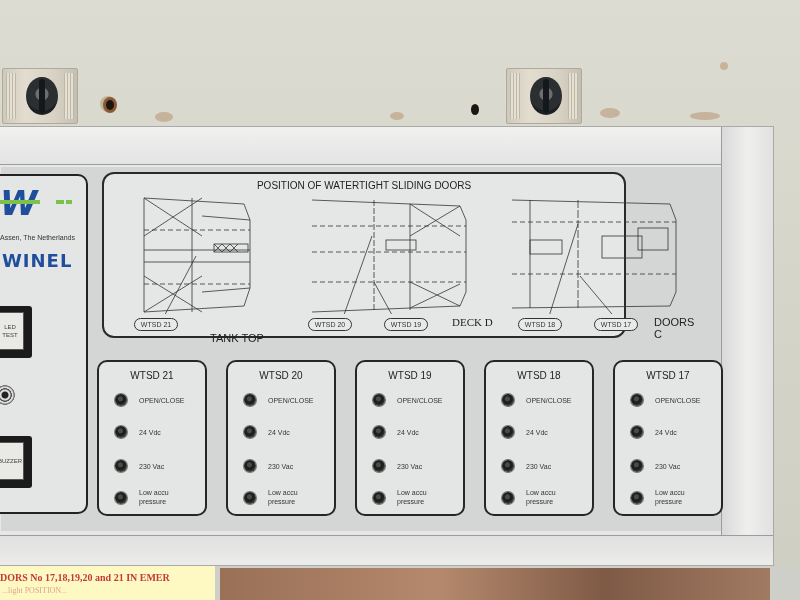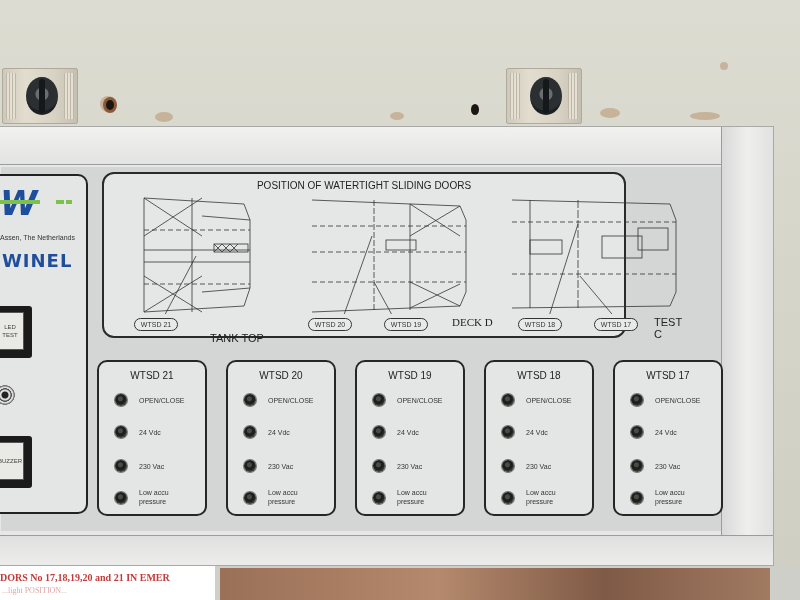--- a/index.html
+++ b/index.html
@@ -35,21 +35,21 @@
   .deck-label { position: absolute; font-size: 11px; color: #222; }
   .pill { position: absolute; width: 44px; height: 13px; border: 1px solid #333; border-radius: 8px; font-size: 7px; color: #333; text-align: center; line-height: 11px; background: #e8eaea; }
   svg.plan { position: absolute; }
 
   .card { position: absolute; top: 360px; width: 110px; height: 156px; background: #e4e6e6; border: 2px solid #262626; border-radius: 10px; }
   .card-title { position: absolute; left: 0; right: 0; top: 8px; text-align: center; font-size: 10px; color: #222; }
   .ind { position: absolute; left: 16px; width: 12px; height: 12px; border-radius: 50%; background: radial-gradient(circle at 45% 40%, #4a4a46 0 2px, #1e1e1c 3px 5px, #3a3a36 6px); box-shadow: 0 0 0 1px #777; }
   .ind-label { position: absolute; left: 40px; font-size: 7px; color: #333; line-height: 9px; }
 
   .bottom-strip { position: absolute; left: 0; top: 566px; width: 800px; height: 34px; background: #cfcfc9; }
-  .notice { position: absolute; left: 0; top: 566px; width: 215px; height: 34px; background: #ffffff; }
+  .notice { position: absolute; left: 0; top: 566px; width: 215px; height: 34px; background: #fef9c3; }
   .notice-text { position: absolute; left: 0; top: 6px; font-family: "Liberation Serif", serif; font-weight: bold; font-size: 10px; color: #c23a3a; white-space: nowrap; }
   .notice-sub { position: absolute; left: 2px; top: 20px; font-family: "Liberation Serif", serif; font-size: 8px; color: #c56a6a; white-space: nowrap; opacity: 0.6; }
   .wood { position: absolute; left: 220px; top: 568px; width: 550px; height: 32px; background: linear-gradient(90deg, #9a7057, #b4896d 40%, #7f5a46 70%, #a17a62); }
 </style>
 </head>
 <body>
 
 <div class="wall"></div>
 <div class="rust" style="left:100px;top:96px;width:16px;height:16px;"></div>
 <div class="hole rust-hole" style="left:106px;top:100px;width:8px;height:10px;"></div>
@@ -156,21 +156,21 @@
       <line x1="2" y1="78" x2="166" y2="78" stroke-dasharray="5 3"></line>
       <rect x="20" y="44" width="32" height="14"></rect>
       <rect x="92" y="40" width="40" height="22"></rect>
       <rect x="128" y="32" width="30" height="22"></rect>
       <line x1="68" y1="28" x2="36" y2="130"></line>
       <line x1="70" y1="80" x2="112" y2="130"></line>
     </g>
   </svg>
   <div class="pill" style="left:414px;top:144px;">WTSD 18</div>
   <div class="pill" style="left:490px;top:144px;">WTSD 17</div>
-  <div class="deck-label" style="left:550px;top:142px;">TEST C</div>
+  <div class="deck-label" style="left:550px;top:142px;">DOORS C</div>
 </div>
 
 <div class="card" style="left:97px;">
   <div class="card-title">WTSD 21</div>
   <div class="ind" style="top:32px;"></div>
   <div class="ind-label" style="top:34px;">OPEN/CLOSE</div>
   <div class="ind" style="top:64px;"></div>
   <div class="ind-label" style="top:66px;">24 Vdc</div>
   <div class="ind" style="top:98px;"></div>
   <div class="ind-label" style="top:100px;">230 Vac</div>

